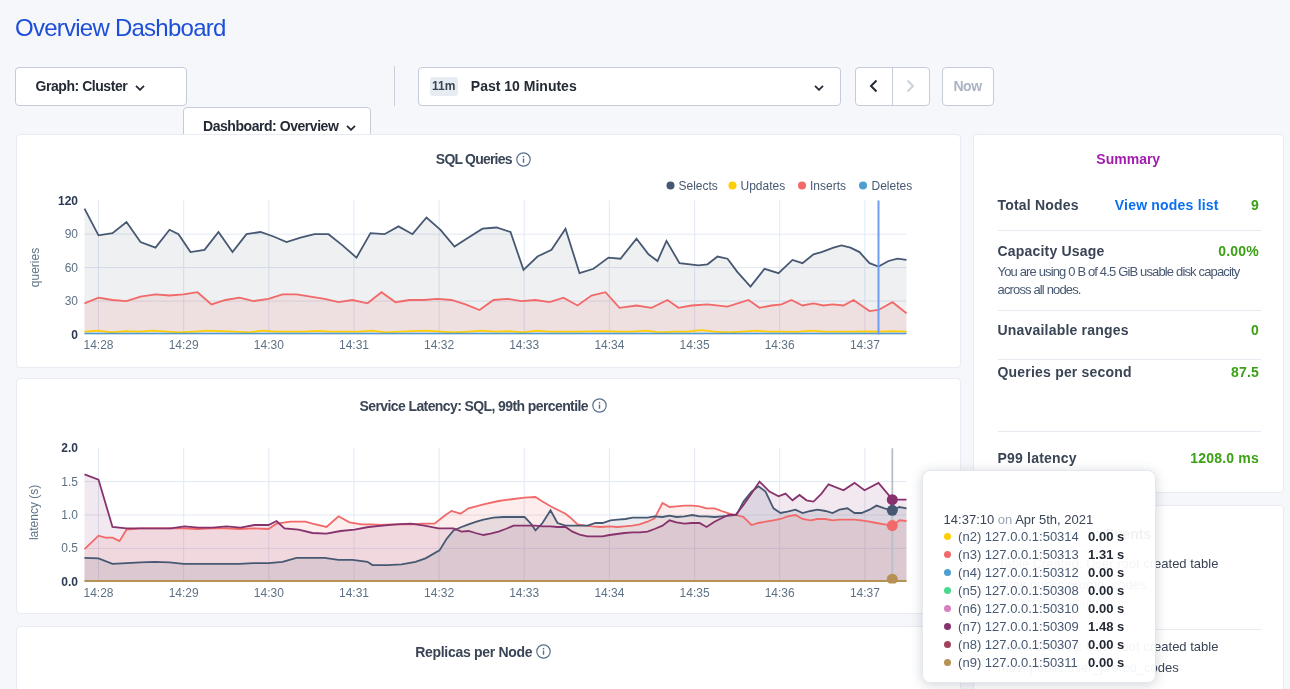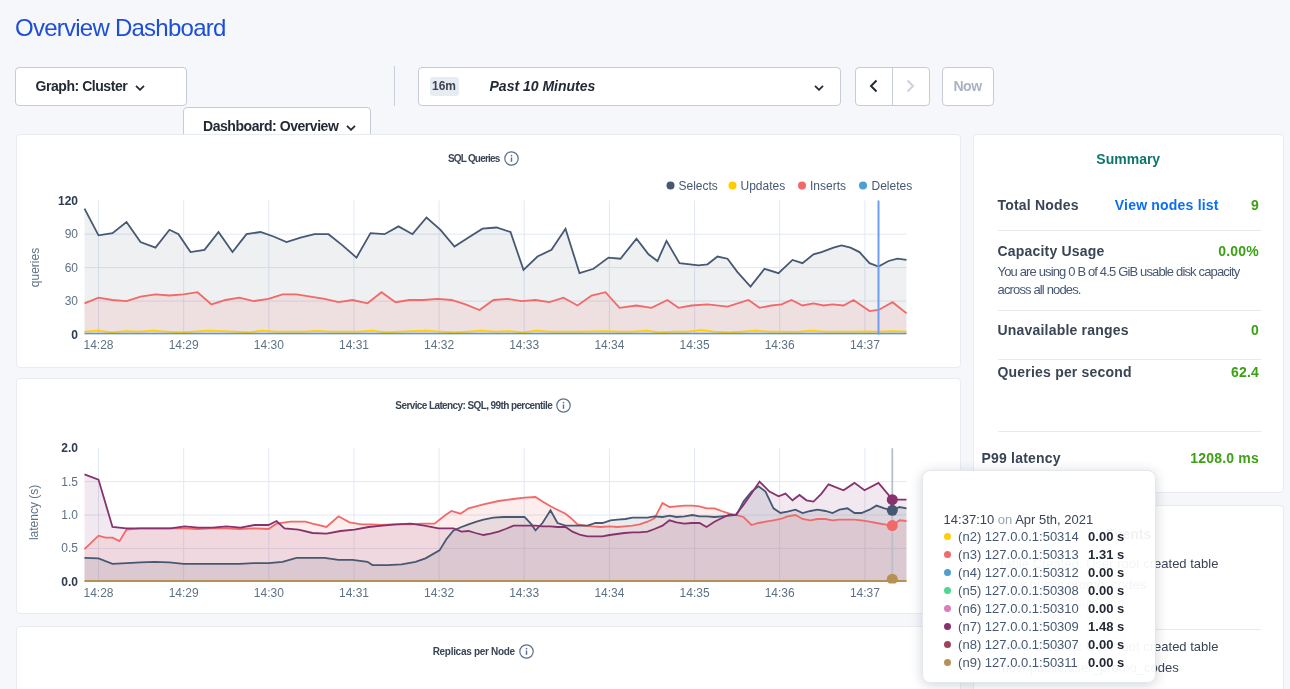--- a/index.html
+++ b/index.html
@@ -2,21 +2,21 @@
 <html><head><meta charset="utf-8"><style>
 * { margin:0; padding:0; box-sizing:border-box; }
 html,body { width:1290px; height:689px; overflow:hidden; background:#f5f7fa;
   font-family:"Liberation Sans", sans-serif; position:relative; -webkit-font-smoothing:antialiased; }
 .abs { position:absolute; }
 h1 { position:absolute; left:15px; top:14px; font-size:24px; font-weight:400; color:#1d4ed8; letter-spacing:-0.75px; }
 .btn { position:absolute; top:67px; height:38.5px; background:#fff; border:1px solid #c5cbd9; border-radius:4px;
   display:flex; align-items:center; font-size:14px; font-weight:700; color:#242a35; letter-spacing:-0.45px; }
 .panel { position:absolute; background:#fff; border:1px solid #e8ebf1; border-radius:4px; }
 .ctitle { position:absolute; left:-5px; width:100%; display:flex; justify-content:center; align-items:center; gap:4px;
-  font-size:10px; font-weight:700; color:#394455; }
+  font-size:14px; font-weight:700; color:#394455; }
 .ctext { white-space:nowrap; }
 .srow { display:flex; justify-content:space-between; align-items:baseline; font-size:14px; font-weight:700; color:#394455; letter-spacing:0.2px;gap:24px; }
 .sval { color:#3ca114; }
 .sdesc { font-size:13px; color:#475872; line-height:17.3px; white-space:nowrap; letter-spacing:-0.85px; }
 .sdiv { border-top:1px solid #e7eaf1; }
 .trow { display:flex; align-items:center; height:17.95px; font-size:13px; color:#475872; }
 .tdot { width:7px; height:7px; border-radius:50%; margin-right:7.5px; flex:none; }
 .tlab { width:130px; }
 .tval { font-weight:700; color:#242a35; }
 .etext { font-size:13px; color:#394455; line-height:20.8px; }
@@ -25,22 +25,22 @@
 <h1>Overview Dashboard</h1>
 
 <div class="btn" style="left:15px; width:172px; padding-left:19.5px;">Graph:&nbsp;Cluster<span style="margin-left:8px"><svg width="10" height="6" viewBox="0 0 10 6" style="flex:none">
         <path d="M1 0.8 L5 4.8 L9 0.8" fill="none" stroke="#242a35" stroke-width="1.8"></path>
       </svg></span></div>
 <div class="btn" style="left:183px; width:188px; padding-left:19px;margin-top:40px;">Dashboard:&nbsp;Overview<span style="margin-left:8px"><svg width="10" height="6" viewBox="0 0 10 6" style="flex:none">
         <path d="M1 0.8 L5 4.8 L9 0.8" fill="none" stroke="#242a35" stroke-width="1.8"></path>
       </svg></span></div>
 <div class="abs" style="left:394px; top:66px; width:1px; height:40px; background:#c9cfdd;"></div>
 <div class="btn" style="left:417.5px; width:423px; padding-left:11px; justify-content:flex-start;">
-  <span style="background:#e7ecf3; border-radius:3px; font-size:12px; padding:2.5px 2.5px; color:#394455; letter-spacing:0;">16m</span>
-  <span style="margin-left:31px; letter-spacing:0;font-style:italic;">Past 10 Minutes</span>
+  <span style="background:#e7ecf3; border-radius:3px; font-size:12px; padding:2.5px 2.5px; color:#394455; letter-spacing:0;">11m</span>
+  <span style="margin-left:13px; letter-spacing:0;">Past 10 Minutes</span>
   <span style="position:absolute; right:16px;"><svg width="10" height="6" viewBox="0 0 10 6" style="flex:none">
         <path d="M1 0.8 L5 4.8 L9 0.8" fill="none" stroke="#242a35" stroke-width="1.8"></path>
       </svg></span>
 </div>
 <div class="btn" style="left:855px; width:75px; padding:0;">
   <div style="width:37px; height:100%; display:flex; align-items:center; justify-content:center; border-right:1px solid #c5cbd9;">
     <svg width="9" height="14" viewBox="0 0 9 14">
         <path d="M7.5 1.5 L2 7 L7.5 12.5" fill="none" stroke="#242a35" stroke-width="2"></path>
       </svg>
   </div>
@@ -171,44 +171,44 @@
       <span class="ctext" style="letter-spacing:-0.3px;">Replicas per Node</span>
       <svg width="15" height="15" viewBox="0 0 15 15" style="flex:none">
         <circle cx="7.5" cy="7.5" r="6.7" fill="none" stroke="#59708c" stroke-width="1.2"></circle>
         <rect x="6.8" y="6.5" width="1.4" height="4.3" fill="#59708c"></rect>
         <rect x="6.8" y="3.9" width="1.4" height="1.5" fill="#59708c"></rect>
       </svg>
     </div>
 </div>
 
 <div class="panel" style="left:972.5px; top:133.9px; width:311.5px; height:359px;">
-  <div class="abs" style="left:0; width:100%; top:16.6px; text-align:center; font-size:14px; font-weight:700; color:#0f766e;">Summary</div>
+  <div class="abs" style="left:0; width:100%; top:16.6px; text-align:center; font-size:14px; font-weight:700; color:#a21caf;">Summary</div>
   <div class="srow abs" style="left:24px; right:24px; top:62.5px;">
       <span>Total Nodes</span>
       <span style="color:#0a6ff0; margin-right:auto; margin-left:12px; font-weight:700;">View nodes list</span>
       <span class="sval">9</span>
     </div>
   <div class="sdiv abs" style="left:24px; right:22px; top:95px;"></div>
   <div class="srow abs" style="left:24px; right:24px; top:107.8px;">
       <span>Capacity Usage</span>
       <span class="sval">0.00%</span>
     </div>
   <div class="sdesc abs" style="left:24px; top:128.4px;">You are using 0 B of 4.5 GiB usable disk capacity<br>across all nodes.</div>
   <div class="sdiv abs" style="left:24px; right:22px; top:175.4px;"></div>
   <div class="srow abs" style="left:24px; right:24px; top:187.3px;">
       <span>Unavailable ranges</span>
       <span class="sval">0</span>
     </div>
   <div class="sdiv abs" style="left:24px; right:22px; top:224px;"></div>
   <div class="srow abs" style="left:24px; right:24px; top:228.8px;">
       <span>Queries per second</span>
-      <span class="sval">62.4</span>
+      <span class="sval">87.5</span>
     </div>
   <div class="sdiv abs" style="left:24px; right:22px; top:296.6px;"></div>
-  <div class="srow abs" style="left:8px; right:24px; top:315.4px;">
+  <div class="srow abs" style="left:24px; right:24px; top:315.4px;">
       <span>P99 latency</span>
       <span class="sval">1208.0 ms</span>
     </div>
 </div>
 
 <div class="panel" style="left:972.5px; top:505px; width:311.5px; height:200px;">
   <div class="abs" style="left:0; width:100%; top:19.5px; text-align:center; font-size:14px; font-weight:700; color:#242a35;">Events</div>
   <div class="etext abs" style="left:24.5px; top:47.8px; width:240px;">Table Created: User root created table movr.public.promo_codes</div>
   <div class="abs" style="left:24.5px; top:90.3px; font-size:12.5px; color:#8b98ab;">less than a minute ago</div>
   <div class="sdiv abs" style="left:24.5px; right:22px; top:123px;"></div>

